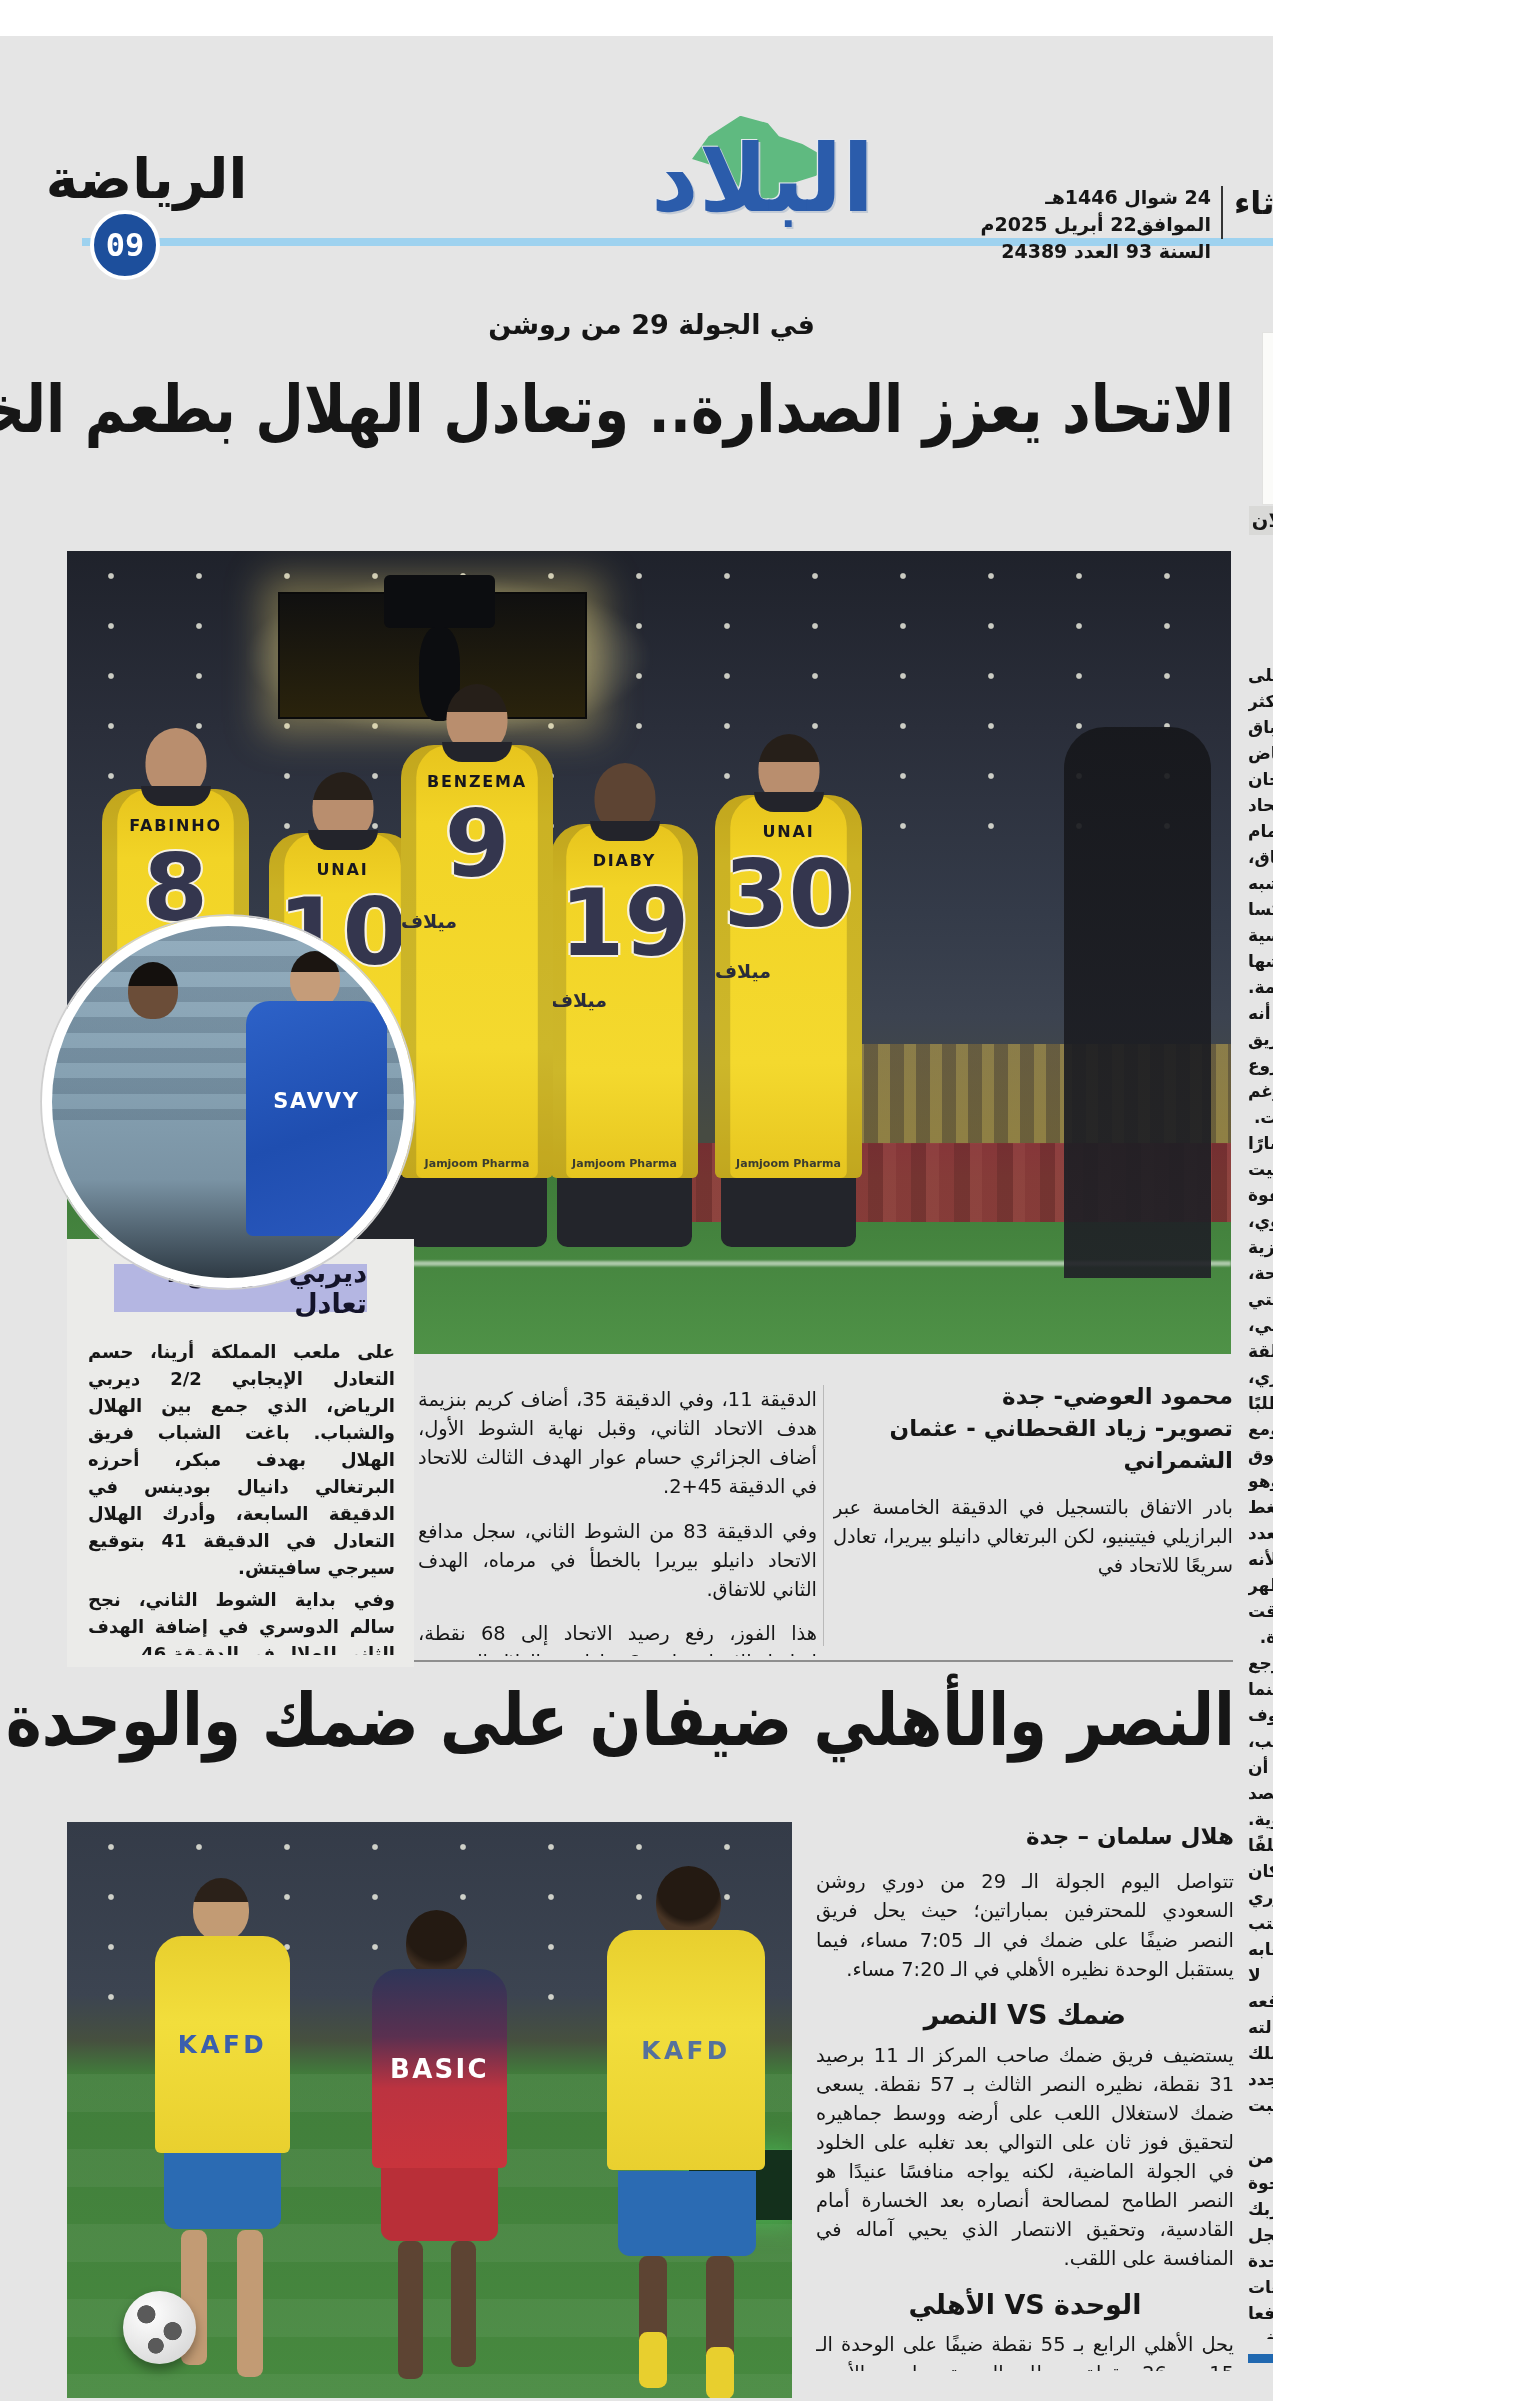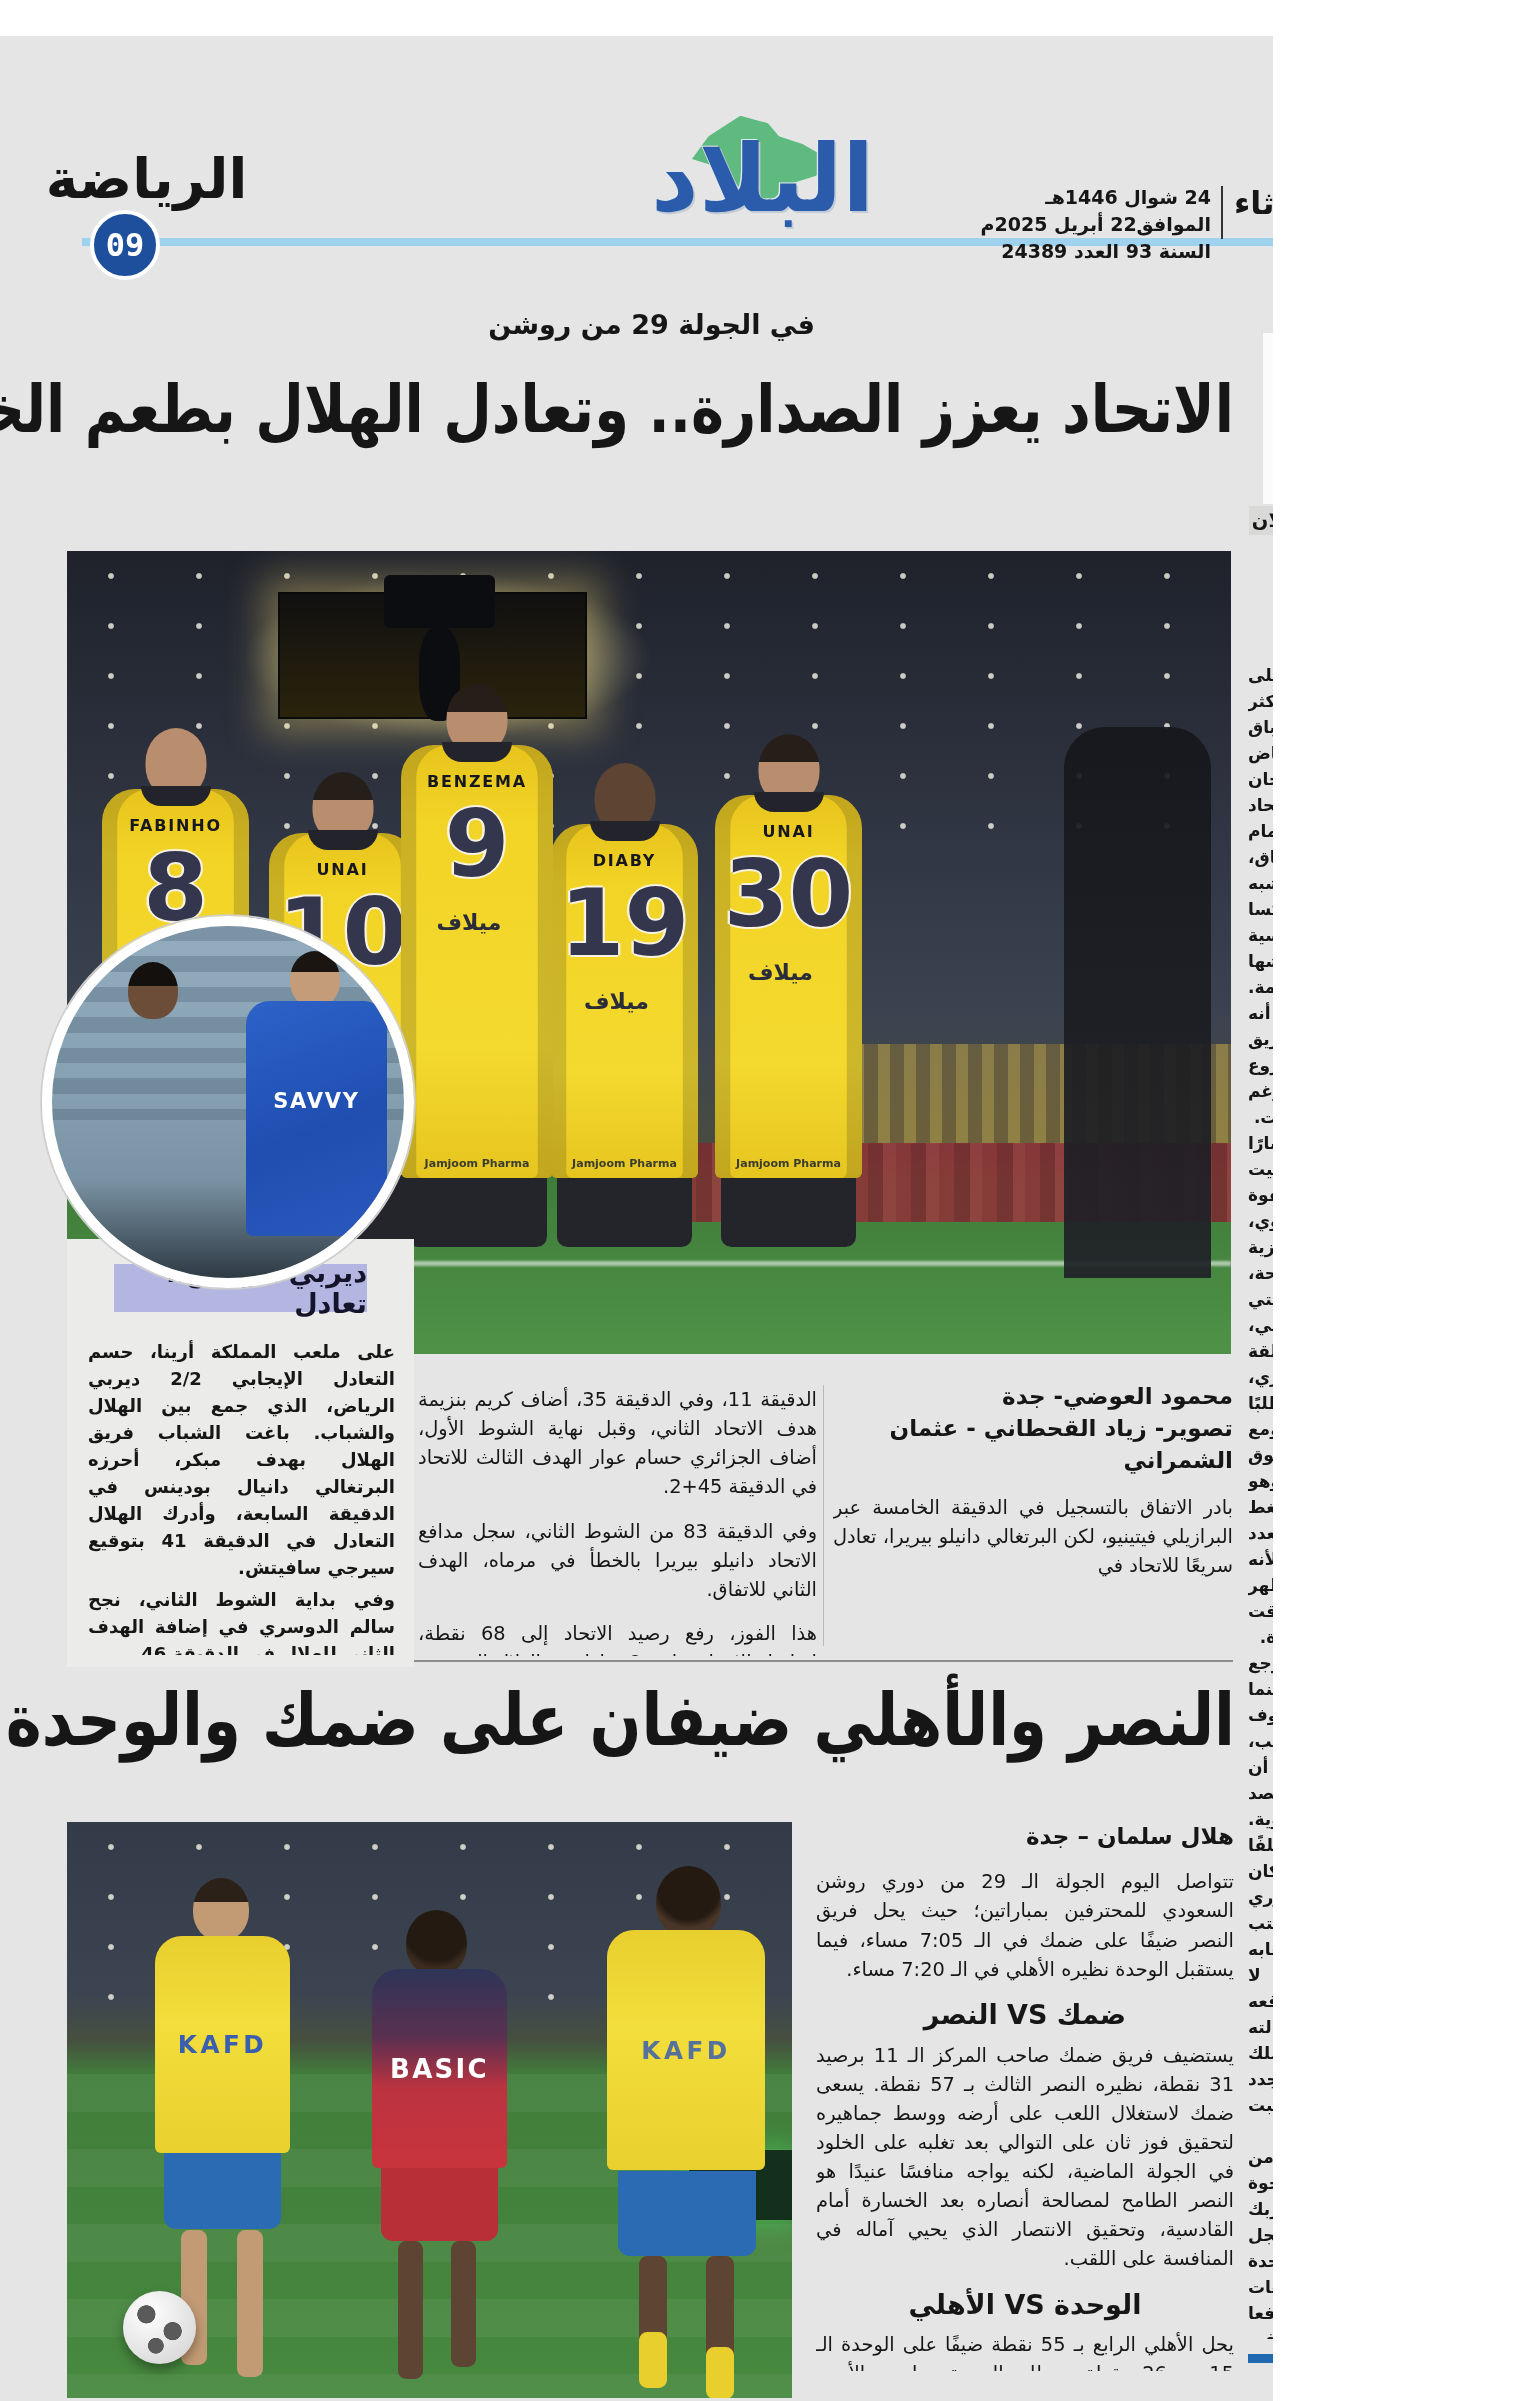--- a/index.html
+++ b/index.html
@@ -57,21 +57,21 @@
   .skin-dark{background:#5d4433;}
   .hair{background:linear-gradient(#261f19 0 40%,#b98e6e 40%);}
   .hair-dark{background:linear-gradient(#14100d 0 42%,#6b4d38 42%);}
   .ibody{position:absolute;left:0;right:0;top:61px;bottom:69px;border-radius:33px 33px 5.9px 5.9px;
      background:linear-gradient(180deg,#e7c41d 0%,#f2d426 18%,#f4d92e 70%,#e6c51f 100%);
      box-shadow:inset 15.2px 0 0 rgba(30,30,30,.18),inset -15.2px 0 0 rgba(30,30,30,.18);}
   .icollar{position:absolute;left:50%;transform:translateX(-50%);top:-3.5px;width:70px;height:20px;background:#23242b;border-radius:0 0 23.5px 23.5px;}
   .iname{position:absolute;left:0;right:0;top:27px;text-align:center;font-size:16px;font-weight:800;color:#17171f;letter-spacing:1.8px;}
   .inum{position:absolute;left:0;right:0;top:46px;text-align:center;font-size:93px;font-weight:800;color:#34364e;
         text-shadow:-2.3px 0 0 #f7f2e2,2.3px 0 0 #f7f2e2,0 -2.3px 0 #f7f2e2,0 2.3px 0 #f7f2e2;line-height:1.15;}
-  .iscript{position:absolute;left:0;right:16px;top:165px;text-align:center;font-size:22px;font-weight:700;color:#2a2c3a;}
+  .iscript{position:absolute;left:0;right:16px;top:165px;text-align:left;font-size:19px;font-weight:700;color:#2a2c3a;}
   .isponsor{position:absolute;left:0;right:0;bottom:8.2px;text-align:center;font-size:11px;font-weight:700;color:#3a3c30;}
   .ishorts{position:absolute;left:5.9px;right:5.9px;bottom:0;height:69px;background:#23252b;border-radius:0 0 10.6px 10.6px;}
   .silhouette{background:linear-gradient(#16171b,#202127);border-radius:41px 41px 0 0;opacity:.92;}
   
   .inset{border-radius:50%;border:10.6px solid #fff;box-shadow:0 0 0 1.8px #cfcfcf;overflow:hidden;
      background:linear-gradient(180deg,#93adbe 0%,#86a1b2 45%,#7a93a4 72%,#2e3a44 100%);}
   .insetrows{background:repeating-linear-gradient(180deg,rgba(40,60,80,.22) 0 15.2px,transparent 15.2px 30.5px);}
   .cbody{position:absolute;border-radius:23.5px 23.5px 7px 7px;}
   .cwhite{background:linear-gradient(#fdfdfb,#e9e9e4);}
   .cblue{background:linear-gradient(160deg,#2d62c8 0%,#1f4eb0 55%,#2a58bd 100%);}

